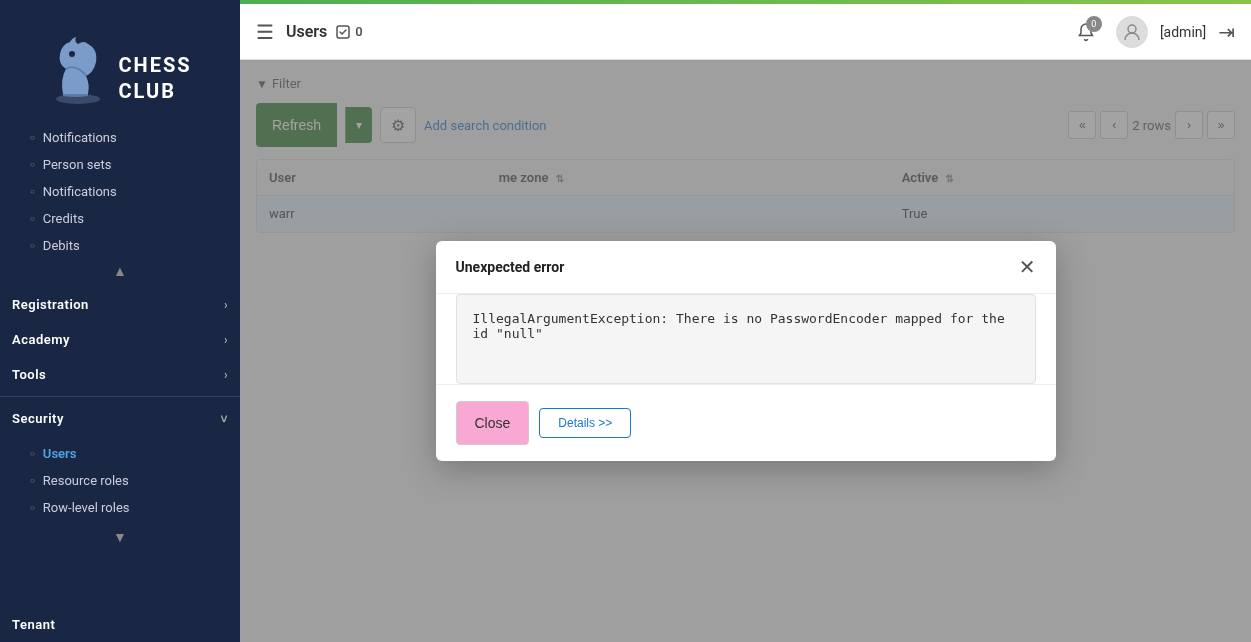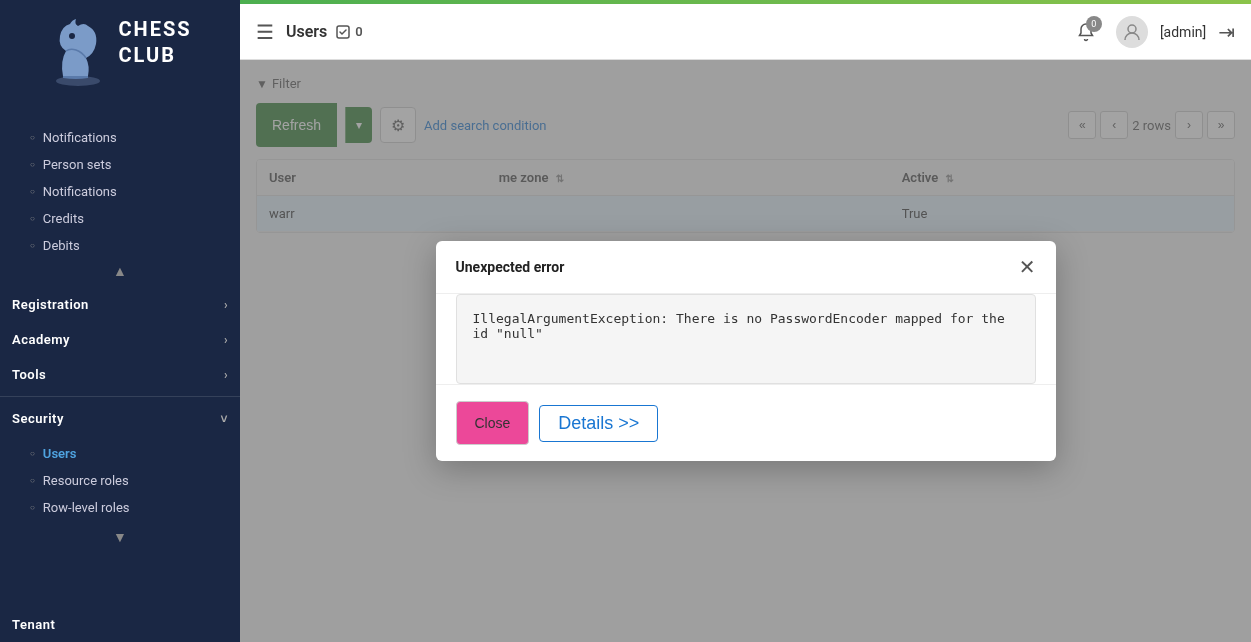--- a/index.html
+++ b/index.html
@@ -13,21 +13,21 @@
       color: #fff;
       display: flex;
       flex-direction: column;
       height: 100%;
       overflow-y: auto;
       position: relative;
       z-index: 1;
     }
     .sidebar-logo {
       display: flex;
-      align-items: flex-start;
+      align-items: flex-end;
       padding: 16px 16px 16px 16px;
       gap: 10px;
       background: #1a2744;
       min-height: 120px;
       justify-content: center;
     }
     .chess-icon {
       width: 60px;
       height: 70px;
     }
@@ -240,34 +240,34 @@
       font-family: monospace;
     }
     .modal-footer {
       display: flex;
       align-items: center;
       gap: 10px;
       padding: 16px 20px;
       border-top: 1px solid #eee;
     }
     .btn-close-modal {
-      background: #ec4899;
+      background: #f9a8d4;
       border: 1px solid #ccc;
       border-radius: 4px;
       padding: 13px 18px;
       font-size: 14px;
       cursor: pointer;
       color: #333;
     }
     .btn-details {
       background: #fff;
       border: 1px solid #1976d2;
       border-radius: 4px;
       padding: 7px 18px;
-      font-size: 18px;
+      font-size: 12px;
       cursor: pointer;
       color: #1976d2;
     }
 
     
     .bg-table-content {
       opacity: 0.6;
     }
 
     .top-green-bar {

